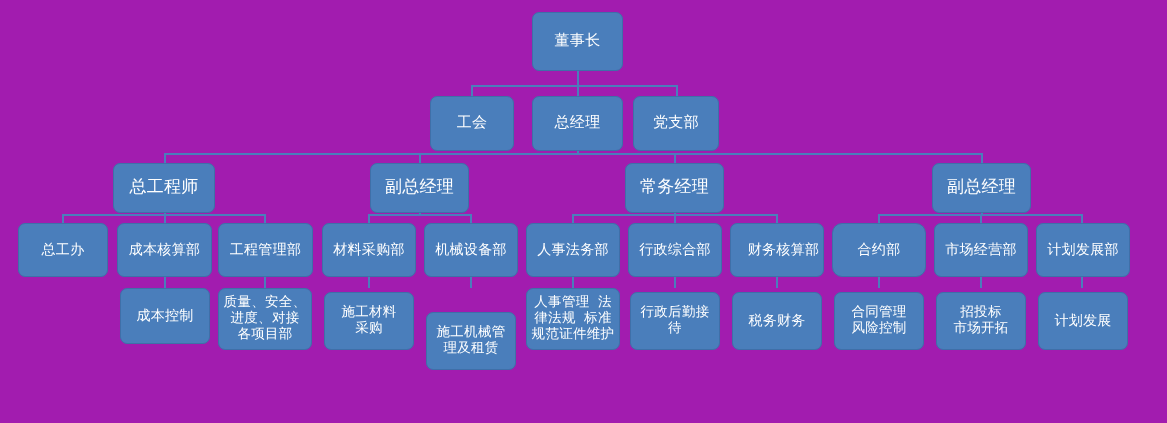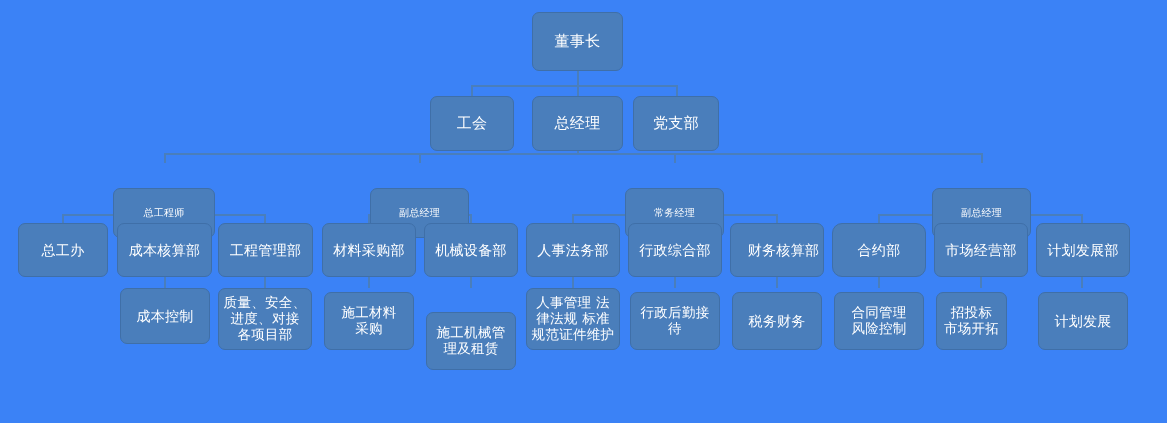--- a/index.html
+++ b/index.html
@@ -7,22 +7,23 @@
     padding: 0;
     background: #ffffff;
   }
   body {
     font-family: "DejaVu Sans", "Liberation Sans", sans-serif;
   }
   #chart-root {
     position: relative;
     width: 1167px;
     height: 423px;
-    background: #3b82f6;
+    background: #a21caf;
     overflow: hidden;
+    font-family: Liberation Mono, monospace;
   }
   .node {
     position: absolute;
     box-sizing: border-box;
     background: #4a7ebb;
     border: 1px solid #3f6fa8;
     border-radius: 7px;
     color: #ffffff;
     display: flex;
     align-items: center;
@@ -33,21 +34,21 @@
     padding: 1px 3px;
     -webkit-font-smoothing: antialiased;
   }
   .node-label {
     display: block;
     width: 100%;
     white-space: pre-line;
   }
   .lvl1 { font-size: 15px; }
   .lvl2 { font-size: 15px; }
-  .lvl3 { font-size: 10px; margin-top: 25px; }
+  .lvl3 { font-size: 17px; }
   .lvl4 { font-size: 14px; }
   .lvl5 { font-size: 14px; }
   .lvl5.multiline { font-size: 13.5px; }
   .connector {
     position: absolute;
     background: #4a7ebb;
   }
   .connector.v { width: 2px; }
   .connector.h { height: 2px; }
 </style>
@@ -189,21 +190,21 @@
     <span class="node-label">行政后勤接
 待</span>
   </div>
   <div class="node lvl5" style="left:732px; top:292px; width:90px; height:58px;">
     <span class="node-label">税务财务</span>
   </div>
   <div class="node lvl5 multiline" style="left:834px; top:292px; width:90px; height:58px;">
     <span class="node-label">合同管理
 风险控制</span>
   </div>
-  <div class="node lvl5 multiline" style="left:936px; top:292px; width:71px; height:58px;">
+  <div class="node lvl5 multiline" style="left:936px; top:292px; width:90px; height:58px;">
     <span class="node-label">招投标
 市场开拓</span>
   </div>
   <div class="node lvl5" style="left:1038px; top:292px; width:90px; height:58px;">
     <span class="node-label">计划发展</span>
   </div>
 
 </div>
 
 </body></html>

